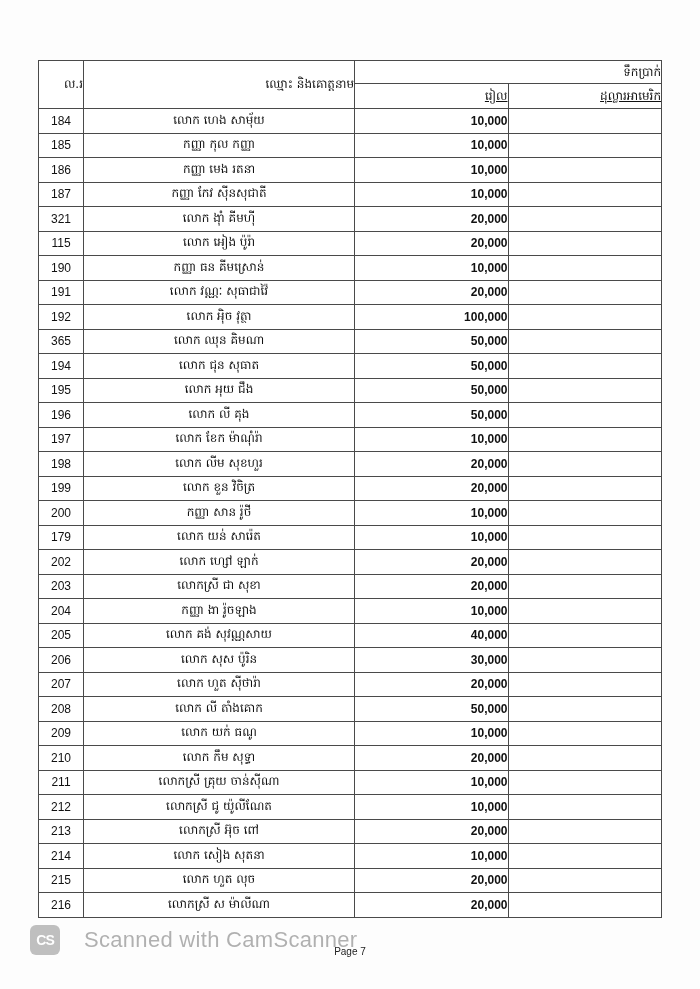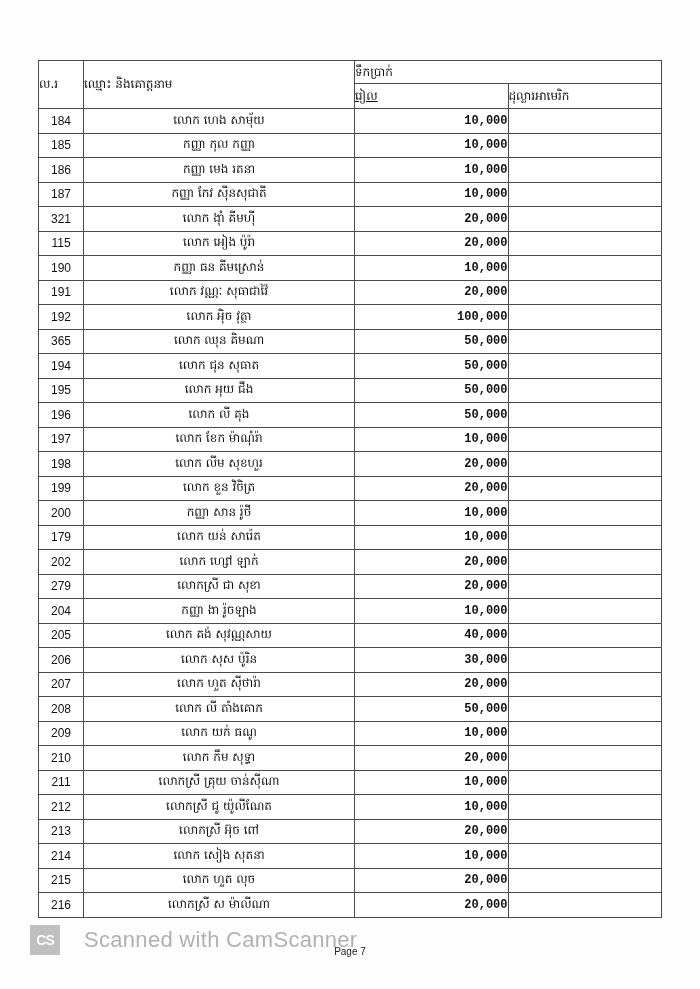--- a/index.html
+++ b/index.html
@@ -36,29 +36,29 @@
   table.donors td {
     border: 1px solid #4a4a4a;
     padding: 0;
     font-size: 12px;
     color: #111;
     background: #ffffff;
   }
   thead th {
     background: #fbf5dd;
     font-weight: normal;
-    text-align: left;
+    text-align: right;
     vertical-align: middle;
     line-height: 1.25;
   }
   .th-no { width: 44px; height: 46px; }
   .th-name { width: 270px; height: 46px; }
   .th-amount { height: 22px; }
   .th-riel { width: 155px; height: 24px; text-decoration: underline; }
-  .th-usd { width: 155px; height: 24px; }
+  .th-usd { width: 155px; height: 24px; text-decoration: underline; }
   thead .khmer {
     font-family: "DejaVu Sans", "Liberation Sans", sans-serif;
     font-size: 12.5px;
   }
   tbody td {
     height: 23.5px;
   }
   td.no {
     text-align: center;
     font-size: 12px;
@@ -67,21 +67,21 @@
   td.name {
     text-align: center;
     padding-left: 6px;
     font-size: 12.5px;
   }
   td.riel {
     text-align: right;
     padding-right: 8px;
     font-weight: bold;
     font-size: 12px;
-    font-family: Liberation Mono, monospace;
+    font-family: Liberation Sans, sans-serif;
   }
   td.usd {
     text-align: right;
     padding-right: 8px;
   }
   .footer {
     position: absolute;
     left: 0;
     top: 946px;
     width: 700px;
@@ -95,21 +95,21 @@
     left: 30px;
     top: 925px;
     display: flex;
     align-items: center;
     gap: 12px;
     opacity: 0.55;
   }
   .cs-badge {
     width: 30px;
     height: 30px;
-    border-radius: 0;
+    border-radius: 6px;
     background: #8d8d8d;
     color: #ffffff;
     font-size: 14px;
     font-weight: bold;
     display: flex;
     align-items: center;
     justify-content: center;
     font-family: "Liberation Sans", sans-serif;
     letter-spacing: -1px;
   }
@@ -248,21 +248,21 @@
             <td class="riel">10,000</td>
             <td class="usd"></td>
           </tr>
           <tr>
             <td class="no">202</td>
             <td class="name">លោក ហ្សៅ ឡាក់</td>
             <td class="riel">20,000</td>
             <td class="usd"></td>
           </tr>
           <tr>
-            <td class="no">279</td>
+            <td class="no">203</td>
             <td class="name">លោកស្រី ជា សុខា</td>
             <td class="riel">20,000</td>
             <td class="usd"></td>
           </tr>
           <tr>
             <td class="no">204</td>
             <td class="name">កញ្ញា ងា រ៉ូចឡាង</td>
             <td class="riel">10,000</td>
             <td class="usd"></td>
           </tr>

